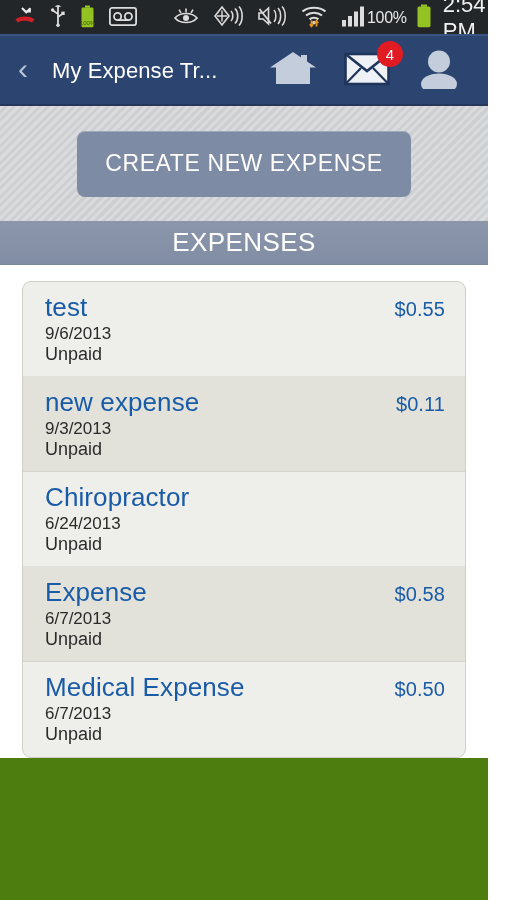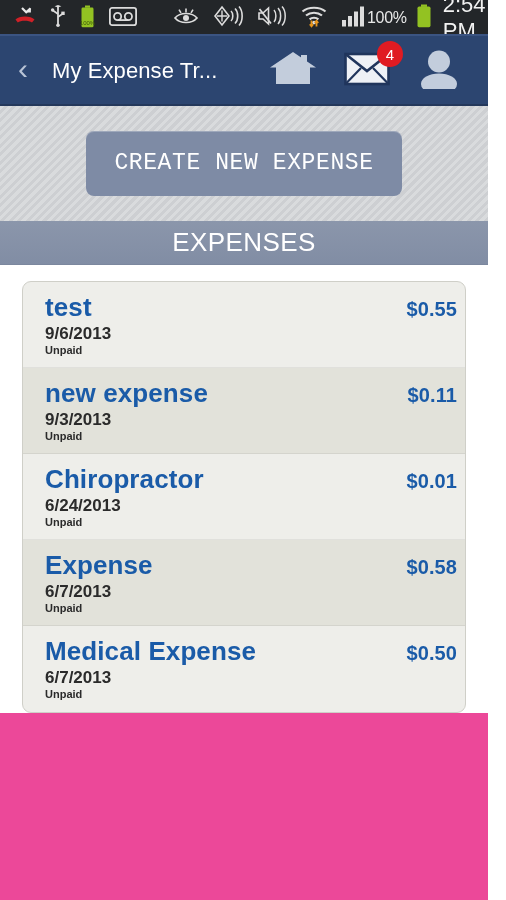--- a/index.html
+++ b/index.html
@@ -11,21 +11,21 @@
     width: 506px;
     height: 900px;
     overflow: hidden;
     font-family: "Liberation Sans", sans-serif;
     -webkit-font-smoothing: antialiased;
   }
   .phone {
     position: relative;
     width: 488px;
     height: 900px;
-    background: #ec4899;
+    background: #4d7c0f;
   }
 
   
   .statusbar {
     position: relative;
     height: 36px;
     background: #232629;
     display: flex;
     align-items: center;
     padding: 0 8px 0 14px;
@@ -144,21 +144,21 @@
   }
   .create-btn {
     background: #7e8ba5;
     color: #ffffff;
     font-size: 23px;
     letter-spacing: 0.6px;
     border: none;
     border-radius: 8px;
     padding: 19px 28px 20px 28px;
     cursor: pointer;
-    font-family: Liberation Mono, monospace;
+    font-family: Liberation Sans, sans-serif;
     box-shadow: 0 1px 0 rgba(255,255,255,0.25) inset;
   }
 
   
   .section-bar {
     height: 43px;
     background: linear-gradient(to bottom, #8b96ab, #818da4);
     display: flex;
     align-items: center;
     justify-content: center;
@@ -177,25 +177,24 @@
     background: #ffffff;
   }
   .card {
     border: 1px solid #cfcfc8;
     border-radius: 9px;
     overflow: hidden;
     background: #eeeeea;
   }
   .row {
     position: relative;
-    padding: 10px 8px 12px 22px;
+    padding: 10px 20px 12px 22px;
     box-sizing: border-box;
     cursor: pointer;
     display: block;
-    font-weight: bold;
   }
   .row.alt { background: #e2e2da; }
   .row:not(:last-child)::after {
     content: "";
     position: absolute;
     left: 0; right: 0; bottom: 0;
     height: 1px;
     background: rgba(0,0,0,0.06);
   }
   .row-top {
@@ -220,21 +219,21 @@
     justify-content: space-between;
     margin-top: 1px;
     flex-direction: column;
   }
   .row-date {
     color: #2b2b2b;
     font-size: 17px;
   }
   .row-status {
     color: #2b2b2b;
-    font-size: 11px;
+    font-size: 18px;
   }
 </style>
 </head>
 <body>
 
 <div class="phone">
 
   <div class="statusbar">
     <div class="sb-left">
 
@@ -402,21 +401,20 @@
         </div>
         <div class="row-bottom">
           <span class="row-date">9/3/2013</span>
           <span class="row-status">Unpaid</span>
         </div>
       </div>
 
       <div class="row">
         <div class="row-top">
           <span class="row-title">Chiropractor</span>
-          <span class="row-amount">$0.01</span>
         </div>
         <div class="row-bottom">
           <span class="row-date">6/24/2013</span>
           <span class="row-status">Unpaid</span>
         </div>
       </div>
 
       <div class="row alt">
         <div class="row-top">
           <span class="row-title">Expense</span>

